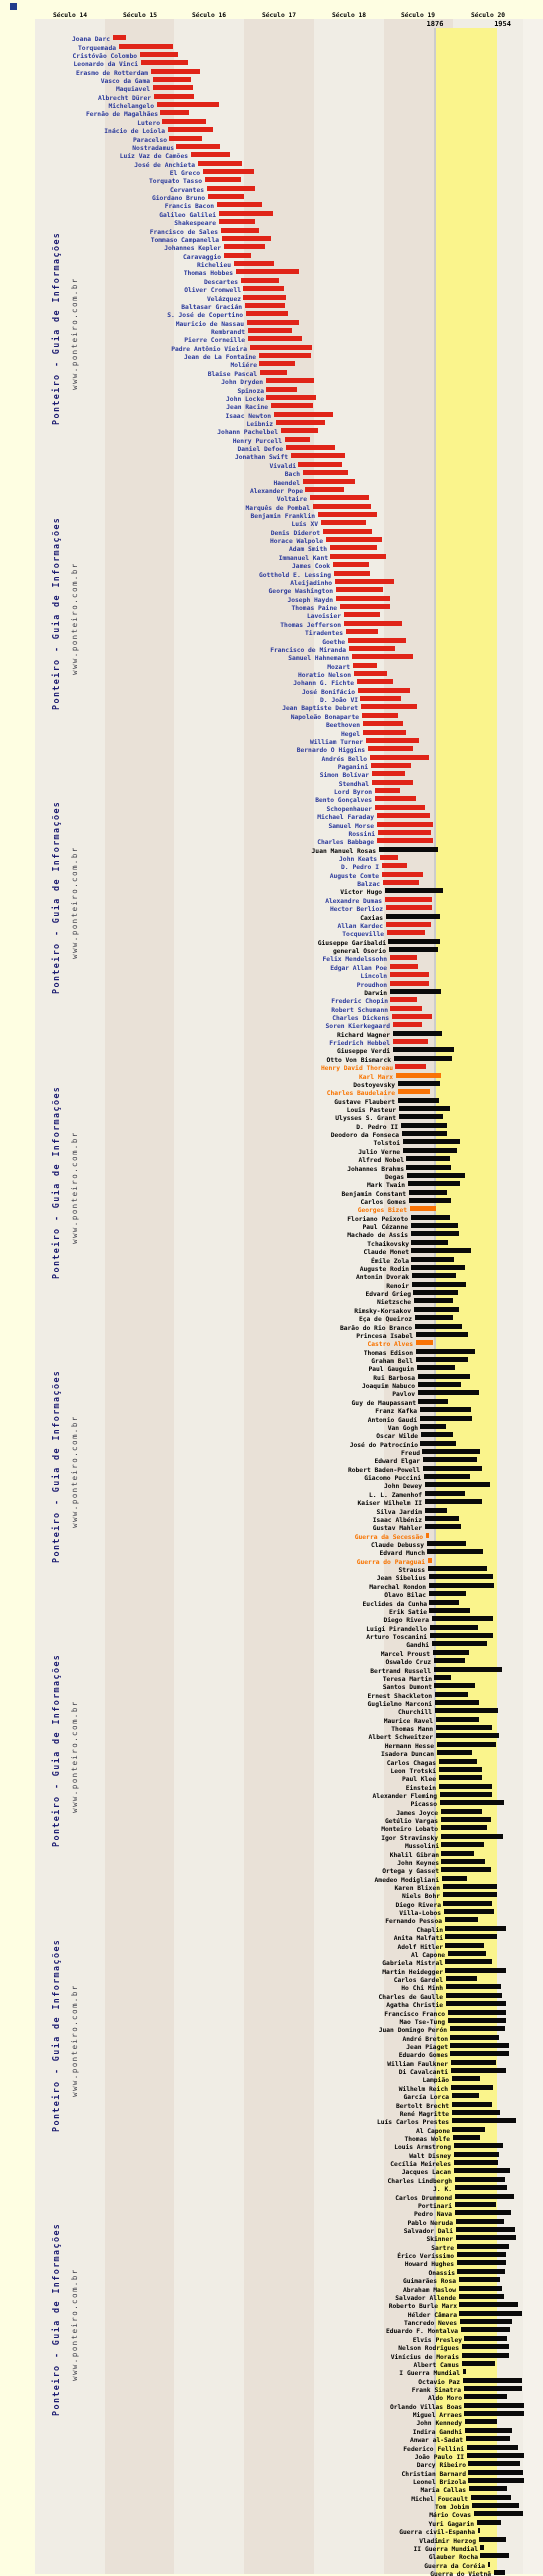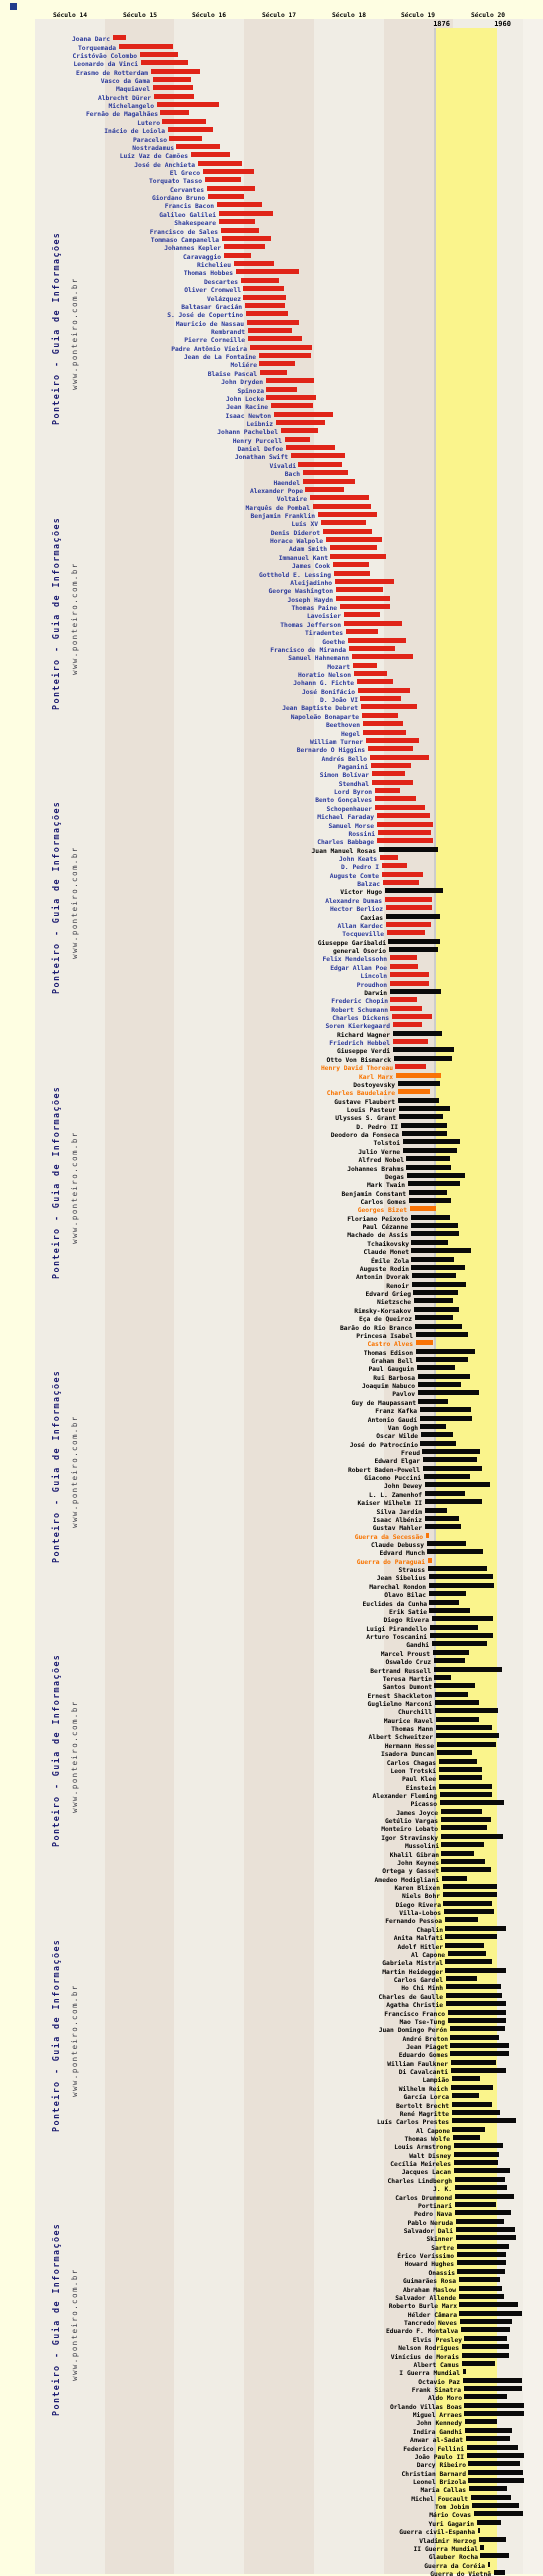--- a/index.html
+++ b/index.html
@@ -12,21 +12,21 @@
   #plot-bg{position:absolute;top:19px;left:35px;width:488px;height:2555px;}
   .band{position:absolute;top:0;height:100%;}
   #right-margin{position:absolute;top:19px;left:523px;width:21px;height:2555px;background:#F5F2EB;}
   #era-line{position:absolute;left:434px;top:28px;width:2.8px;height:2546px;background:#CCCCCC;}
   #era-band{position:absolute;left:436px;top:28px;width:61px;height:2546px;background:#FAF48C;}
   .cent-label{
     position:absolute;top:10.5px;width:70px;text-align:center;
     font-size:6.3px;font-weight:bold;color:#000;
   }
   .marker{position:absolute;top:20px;font-size:7px;font-weight:bold;color:#000;text-align:right;}
-  #marker-1876{left:398px;width:52px;}
+  #marker-1876{left:409px;width:52px;text-align:center;}
   #marker-1960{left:460px;width:51px;}
   #logo-mark{position:absolute;left:9.8px;top:2.8px;width:7.7px;height:7px;background:#223C8C;}
   .vert{
     position:absolute;white-space:nowrap;
     transform:rotate(-90deg);transform-origin:0 0;
   }
   .vert.brand{font-size:8.4px;font-weight:bold;letter-spacing:1.4px;color:#1B1B70;}
   .vert.url{font-size:7.7px;letter-spacing:1.3px;color:#4A4A52;text-decoration:none;}
   #rows{position:absolute;left:0;top:0;width:544px;height:2576px;z-index:5;}
   .row{position:absolute;left:0;width:544px;height:8.4px;}
@@ -55,21 +55,21 @@
 <div id="century-header">
     <div class="cent-label" style="left: 35px;">Século 14</div>
     <div class="cent-label" style="left: 105px;">Século 15</div>
     <div class="cent-label" style="left: 174px;">Século 16</div>
     <div class="cent-label" style="left: 244px;">Século 17</div>
     <div class="cent-label" style="left: 314px;">Século 18</div>
     <div class="cent-label" style="left: 383px;">Século 19</div>
     <div class="cent-label" style="left: 453px;">Século 20</div>
   </div>
 <div id="marker-1876" class="marker">1876</div>
-<div id="marker-1960" class="marker">1960</div>
+<div id="marker-1960" class="marker">1954</div>
 <div id="sidebar">
     <div class="vert brand" style="left: 51px; top: 425px;">Ponteiro - Guia de Informações</div>
     <a class="vert url" style="left: 70px; top: 390px;">www.ponteiro.com.br</a>
     <div class="vert brand" style="left: 51px; top: 710px;">Ponteiro - Guia de Informações</div>
     <a class="vert url" style="left: 70px; top: 675px;">www.ponteiro.com.br</a>
     <div class="vert brand" style="left: 51px; top: 994px;">Ponteiro - Guia de Informações</div>
     <a class="vert url" style="left: 70px; top: 959px;">www.ponteiro.com.br</a>
     <div class="vert brand" style="left: 51px; top: 1279px;">Ponteiro - Guia de Informações</div>
     <a class="vert url" style="left: 70px; top: 1244px;">www.ponteiro.com.br</a>
     <div class="vert brand" style="left: 51px; top: 1563px;">Ponteiro - Guia de Informações</div>

